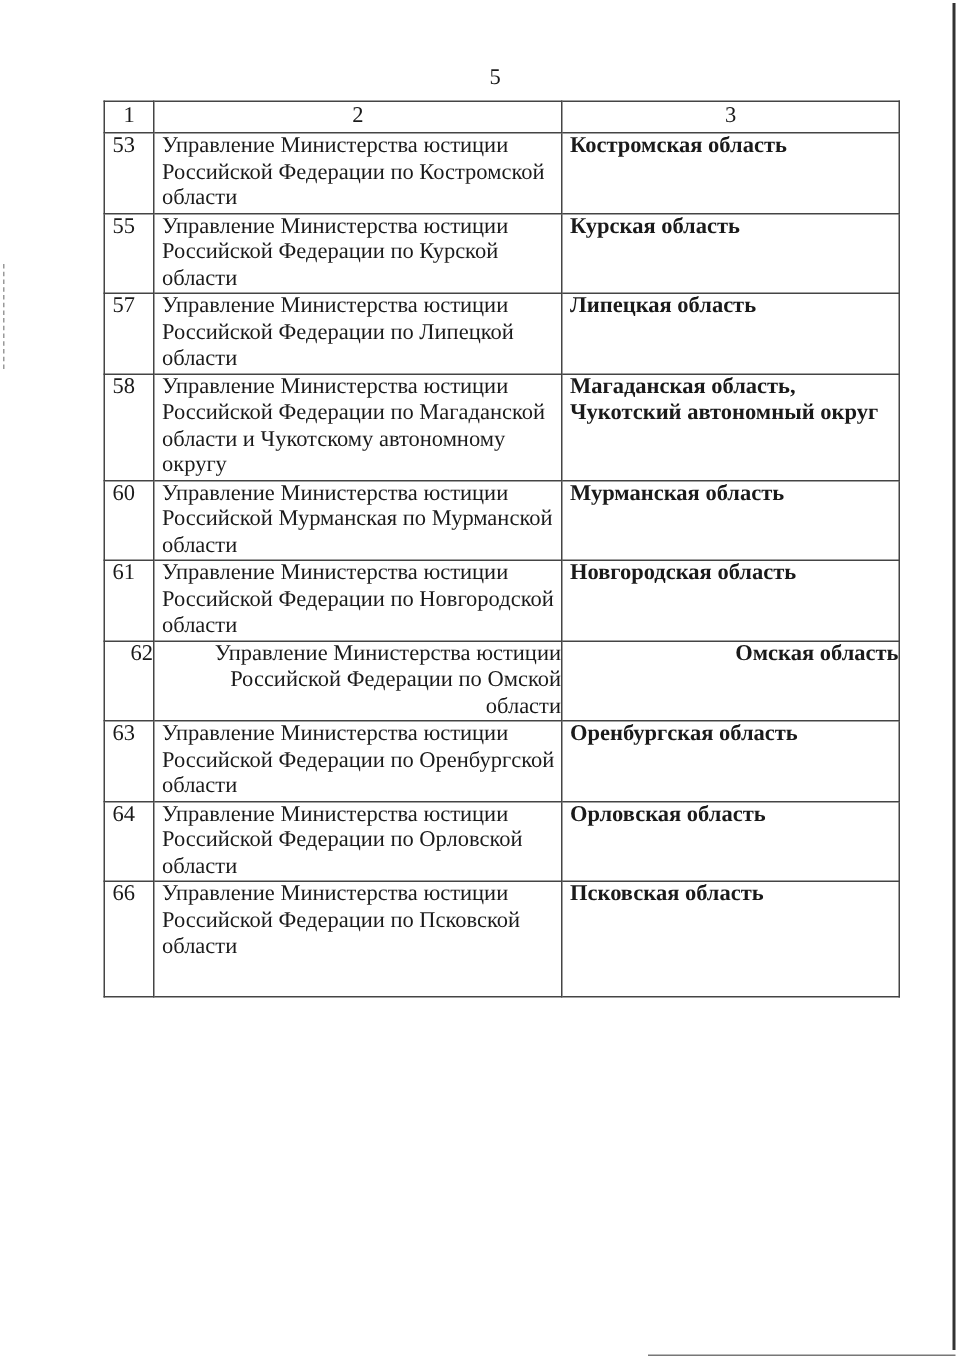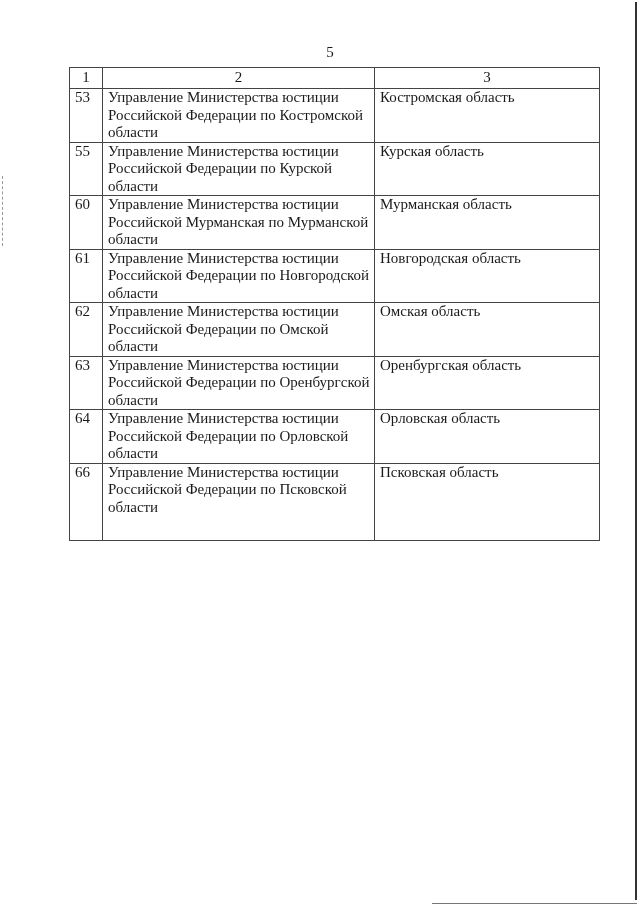--- a/index.html
+++ b/index.html
@@ -67,21 +67,21 @@
     table.registry col.c2 { width: 272px; }
     table.registry col.c3 { width: 225px; }
     tr.header td {
       height: 20px;
       text-align: center;
       padding: 0;
       line-height: 19px;
     }
     td.num { padding-left: 4px; padding-top: 2px; }
     td.name { padding-left: 6px; padding-top: 2px; }
-    td.region { padding-left: 5px; padding-top: 2px; }
+    td.region { padding-left: 5px; padding-top: 2px; font-weight: bold; }
   </style>
 </head>
 <body>
 
 <div class="page-number">5</div>
 
 <div class="scan-edge-right"></div>
 <div class="scan-edge-bottom"></div>
 <div class="scan-marks-left"></div>
 
@@ -101,30 +101,40 @@
         <td class="num">53</td>
         <td class="name">Управление Министерства юстиции Российской Федерации по Костромской области</td>
         <td class="region">Костромская область</td>
       </tr>
       <tr style="height: 53px; margin-top: 16px;">
         <td class="num">55</td>
         <td class="name">Управление Министерства юстиции Российской Федерации по Курской области</td>
         <td class="region">Курская область</td>
       </tr>
       <tr style="height: 52px;">
+        <td class="num">57</td>
+        <td class="name">Управление Министерства юстиции Российской Федерации по Липецкой области</td>
+        <td class="region">Липецкая область</td>
+      </tr>
+      <tr style="height: 71px;">
+        <td class="num">58</td>
+        <td class="name">Управление Министерства юстиции Российской Федерации по Магаданской области и Чукотскому автономному округу</td>
+        <td class="region">Магаданская область, Чукотский автономный округ</td>
+      </tr>
+      <tr style="height: 52px;">
         <td class="num">60</td>
         <td class="name">Управление Министерства юстиции Российской Мурманская по Мурманской области</td>
         <td class="region">Мурманская область</td>
       </tr>
       <tr style="height: 53px; margin-top: 44px;">
         <td class="num">61</td>
         <td class="name">Управление Министерства юстиции Российской Федерации по Новгородской области</td>
         <td class="region">Новгородская область</td>
       </tr>
-      <tr style="height: 52px;">
+      <tr style="height: 52px; text-align: right;">
         <td class="num">62</td>
         <td class="name">Управление Министерства юстиции Российской Федерации по Омской области</td>
         <td class="region">Омская область</td>
       </tr>
       <tr style="height: 53px;">
         <td class="num">63</td>
         <td class="name">Управление Министерства юстиции Российской Федерации по Оренбургской области</td>
         <td class="region">Оренбургская область</td>
       </tr>
       <tr style="height: 52px;">

